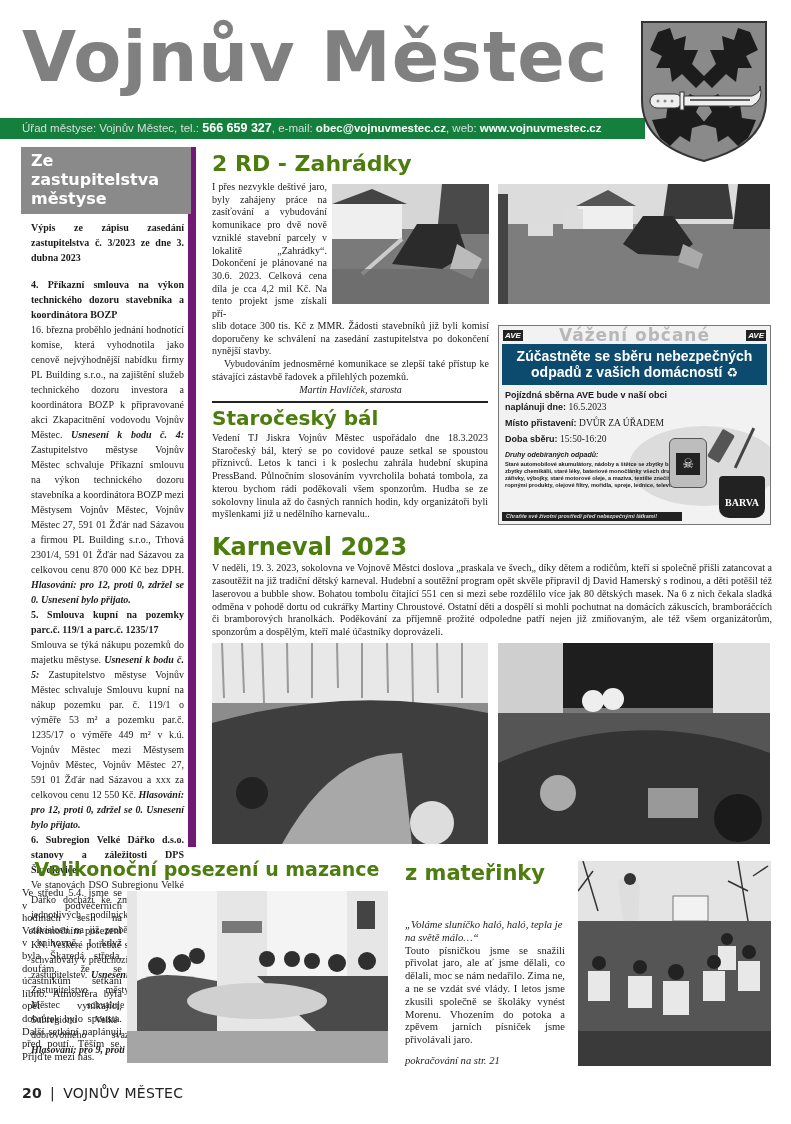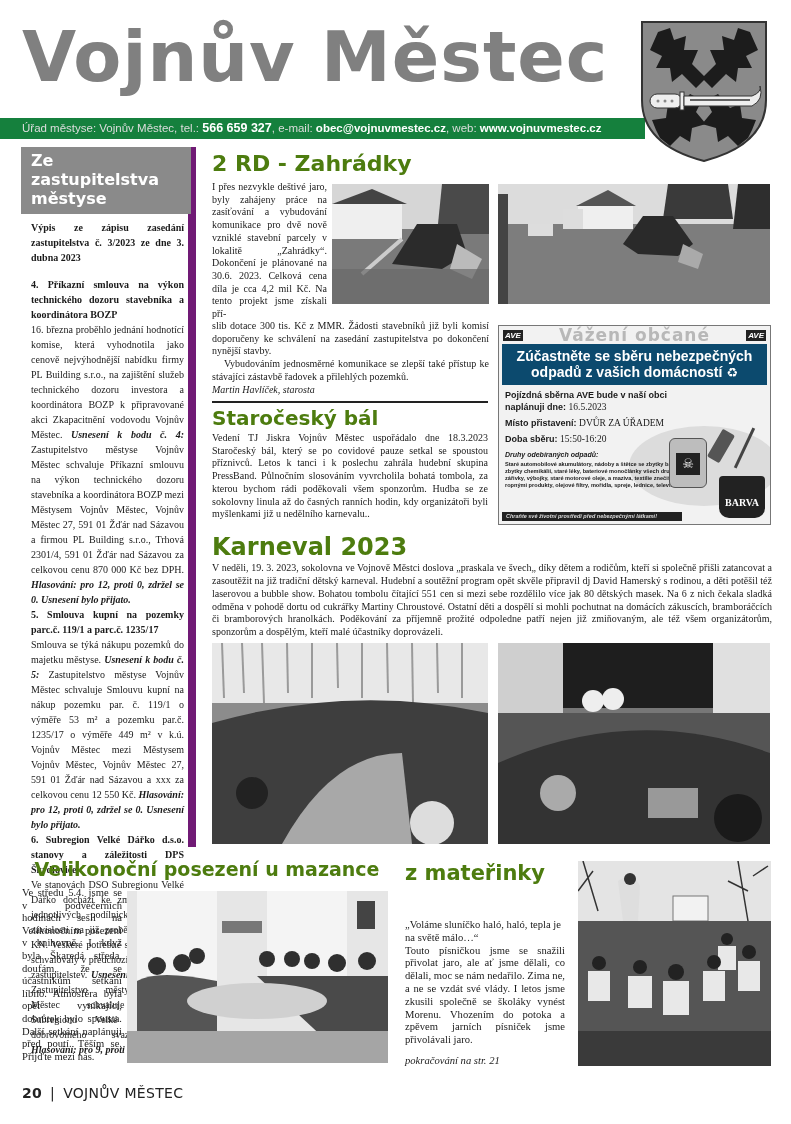--- a/index.html
+++ b/index.html
@@ -41,21 +41,21 @@
   
   .h-art { font-family: "DejaVu Sans", sans-serif; font-weight: bold; color: #4d7c0f; line-height: 1.05; }
   .body-text { font-size: 10px; line-height: 12.7px; text-align: justify; }
 
   .art-rd { position: absolute; left: 212px; top: 152px; width: 277px; }
   .art-rd .h-art { font-size: 22px; margin-bottom: 5px; }
   .rd-photo1 { position: absolute; left: 332px; top: 184px; width: 157px; height: 120px; }
   .rd-photo2 { position: absolute; left: 498px; top: 184px; width: 272px; height: 120px; }
   .rd-text-narrow { position: absolute; left: 212px; top: 181px; width: 115px; }
   .rd-text-wide { position: absolute; left: 212px; top: 320px; width: 277px; }
-  .rd-sign { text-align: left; font-style: italic; }
+  .rd-sign { text-align: center; font-style: italic; }
   .rule { position: absolute; left: 212px; top: 401px; width: 276px; height: 2px; background: #222; }
 
   .poster {
     position: absolute; left: 498px; top: 325px; width: 273px; height: 200px;
     border: 1px solid #777; background: #f2f2f2; overflow: hidden;
   }
   .poster-top { display: flex; align-items: center; justify-content: space-between; padding: 2px 4px; height: 18px; }
   .ave-logo { font-family: "Liberation Sans", sans-serif; font-weight: bold; font-style: italic; font-size: 8px;
     background: #222; color: #fff; padding: 1px 2px; }
   .poster-hello { font-family: "DejaVu Sans", sans-serif; font-weight: bold; font-size: 17px; color: #b8b8b8; letter-spacing: 1px; }
@@ -92,21 +92,21 @@
   .kar-photo2 { position: absolute; left: 498px; top: 643px; width: 272px; height: 201px; }
 
   .art-easter { position: absolute; left: 22px; top: 860px; width: 370px; }
   .art-easter .h-art { font-size: 19px; margin-bottom: 4px; text-align: center; }
   .easter-text { position: absolute; left: 22px; top: 887px; width: 100px; font-size: 10.6px; line-height: 12.6px; text-align: justify; }
   .easter-photo { position: absolute; left: 127px; top: 891px; width: 261px; height: 172px; }
 
   .art-mat { position: absolute; left: 405px; top: 860px; width: 160px; }
   .art-mat .h-art { font-size: 21px; line-height: 26px; margin-bottom: 8px; }
   .mat-text { position: absolute; left: 405px; top: 919px; width: 160px; font-size: 10.6px; line-height: 12.8px; text-align: justify; }
-  .mat-text .quote { text-align: left; }
+  .mat-text .quote { font-style: italic; text-align: left; }
   .mat-text .cont { font-style: italic; margin-top: 8px; }
   .mat-photo { position: absolute; left: 578px; top: 861px; width: 193px; height: 205px; }
 
   .photo { overflow: hidden; background: #888; }
   .photo svg { display: block; width: 100%; height: 100%; }
 
   .footer {
     position: absolute; left: 22px; top: 1085px;
     font-family: "DejaVu Sans", sans-serif; font-size: 14px; color: #222; letter-spacing: 0.3px;
   }

